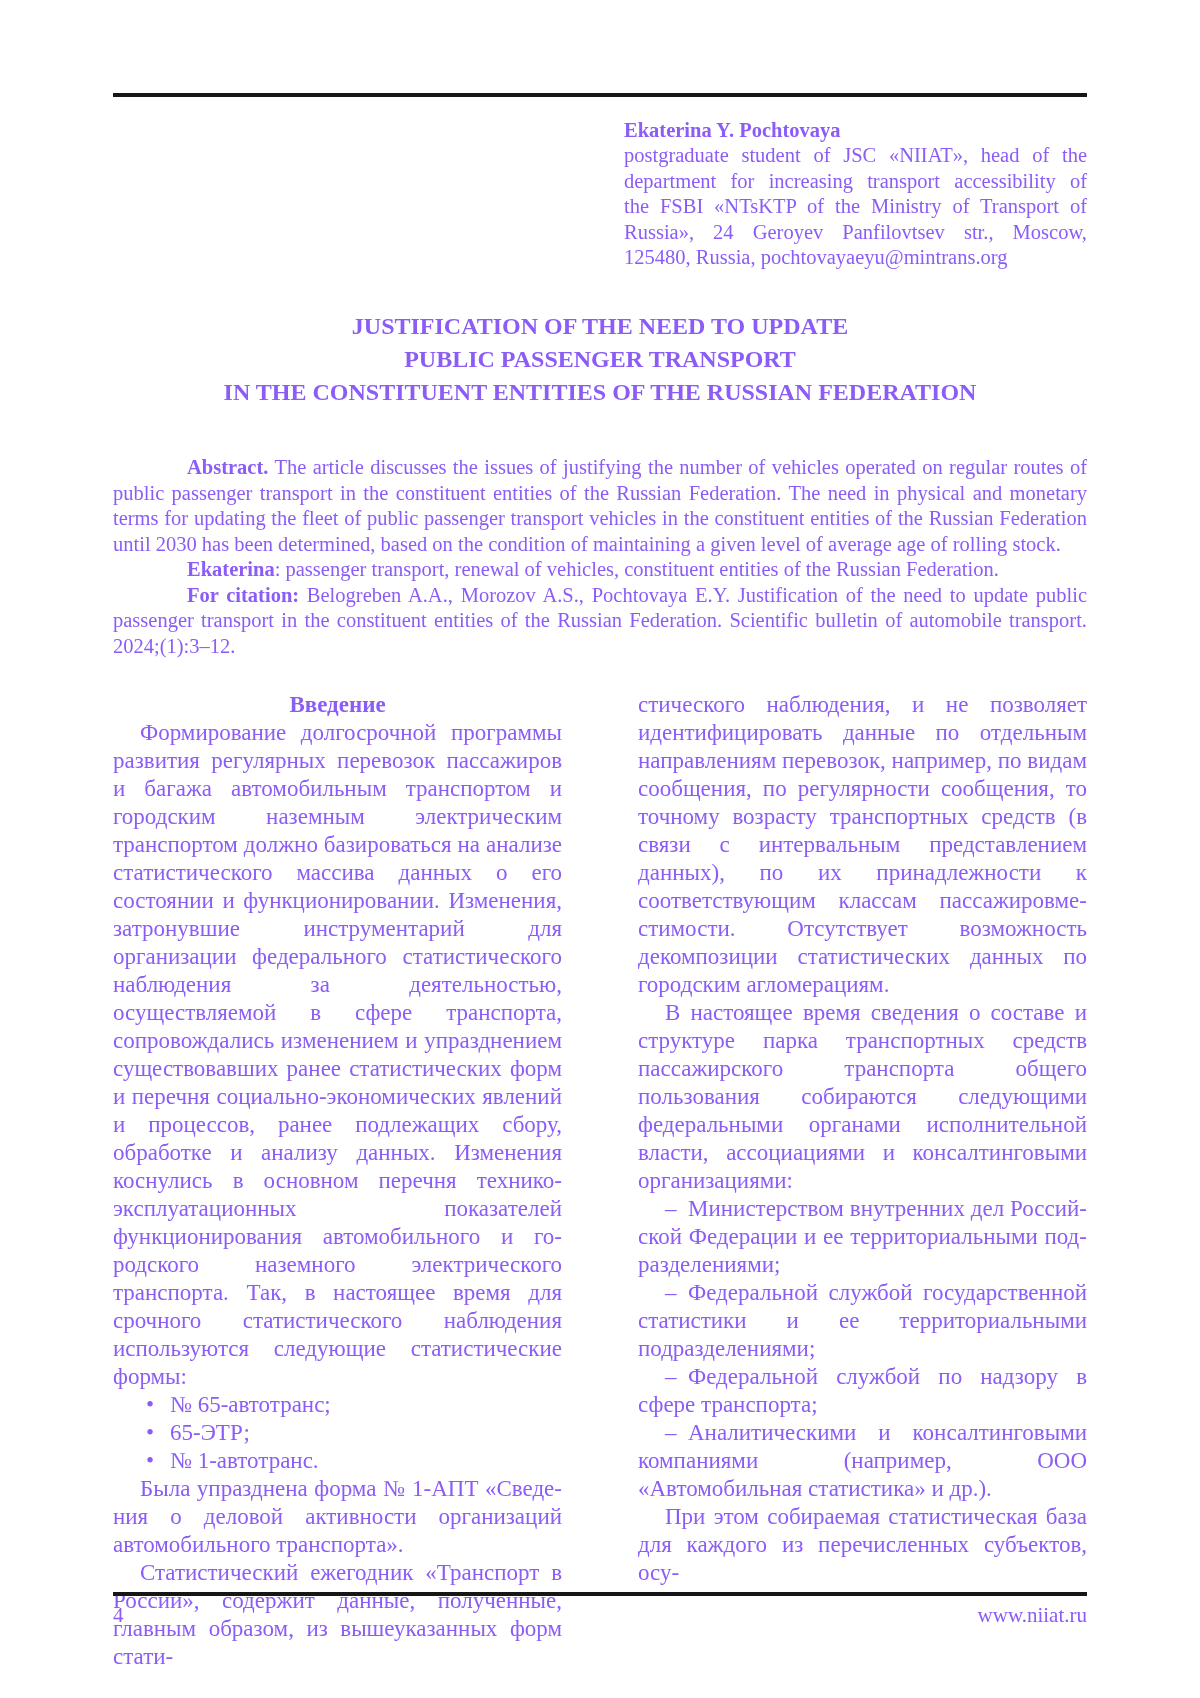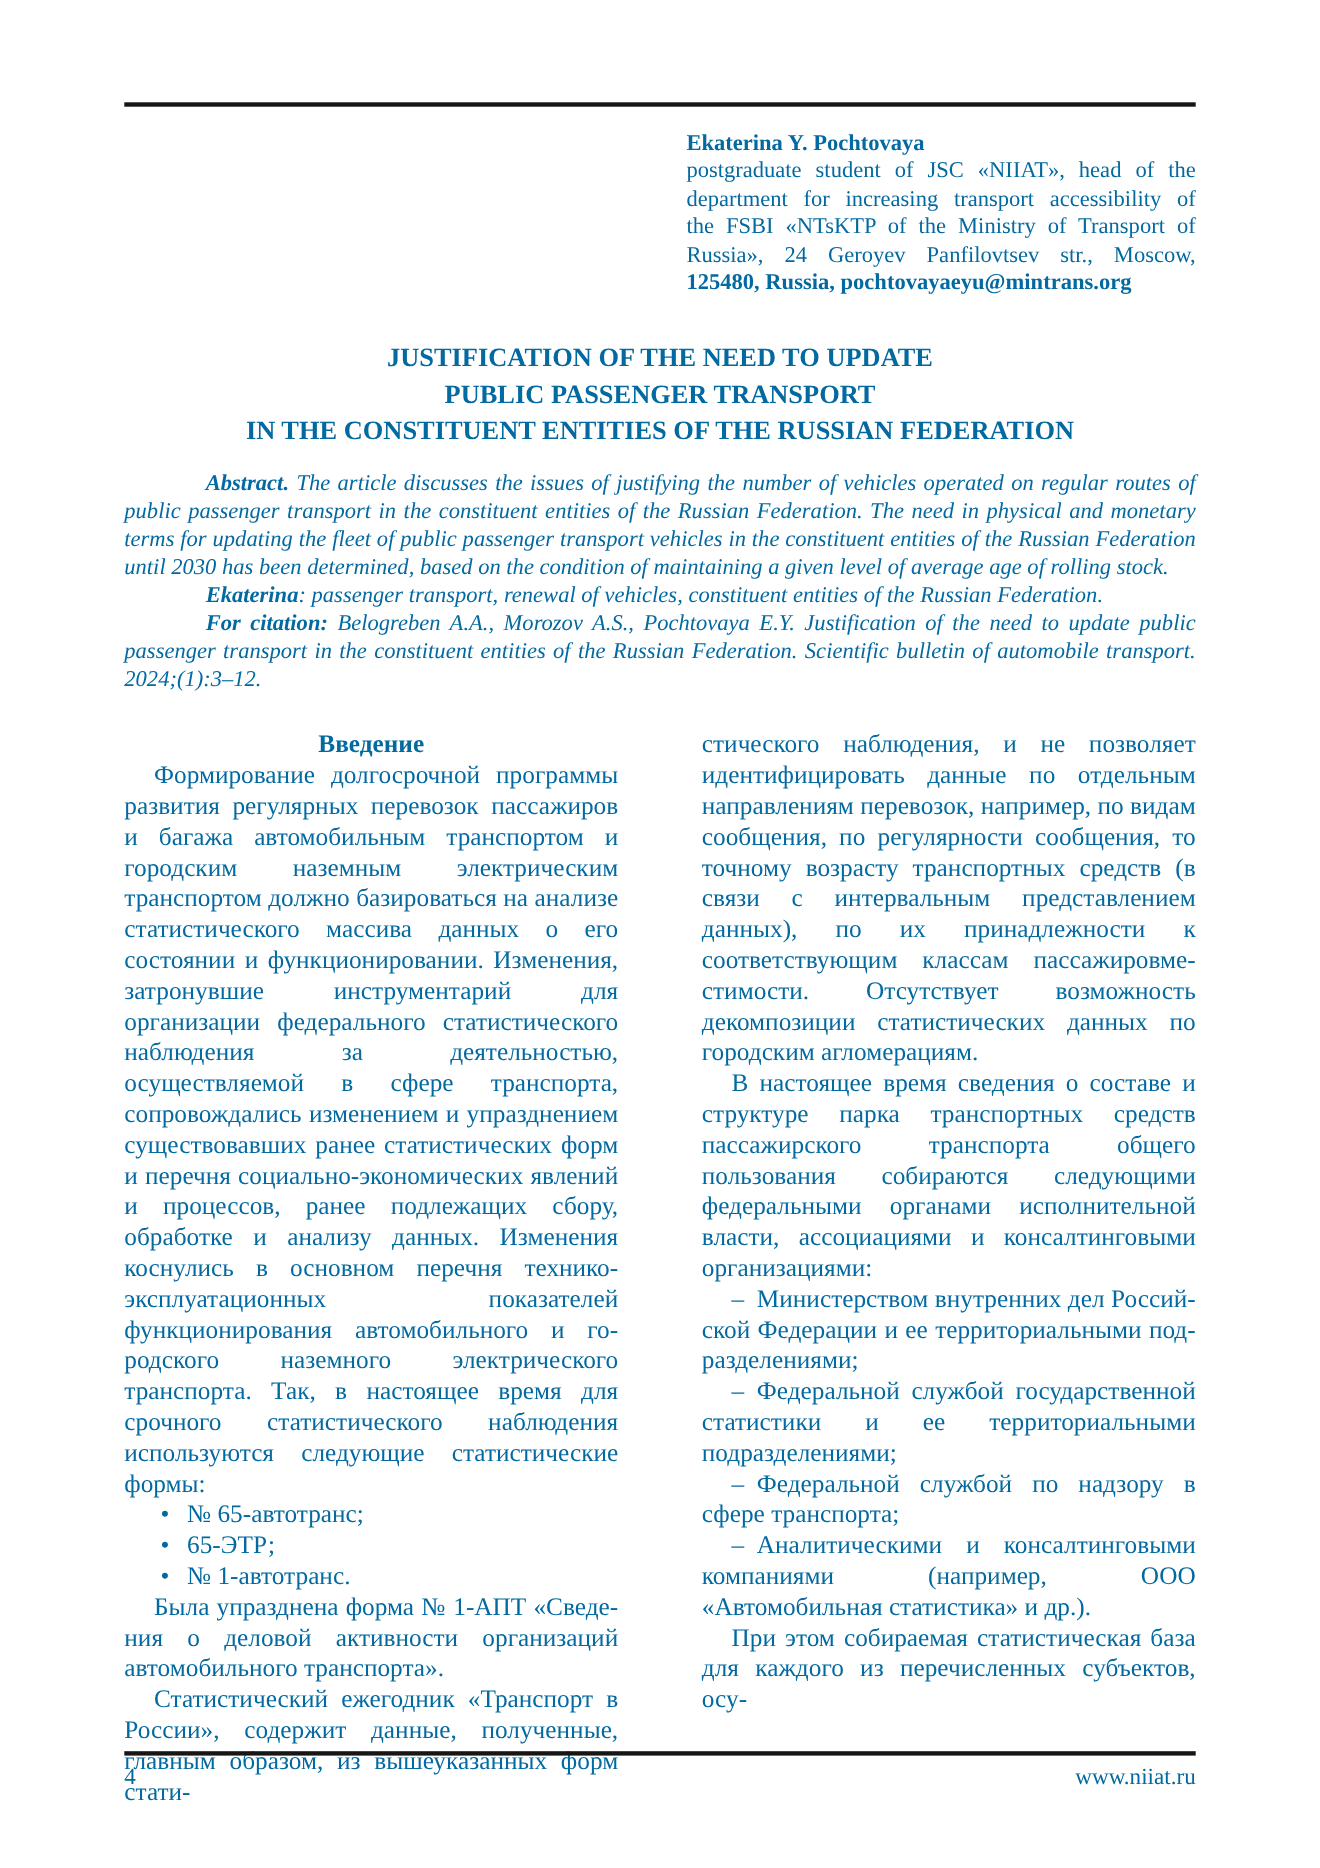--- a/index.html
+++ b/index.html
@@ -1,27 +1,27 @@
 <!DOCTYPE html>
 <html lang="en"><head>
 <meta charset="utf-8">
 <style>
   html,body{margin:0;padding:0;background:#ffffff;}
   .page{
     width:1200px;height:1698px;box-sizing:border-box;padding:0 113px;
-    position:relative;background:#ffffff;color:#0369a1;
+    position:relative;background:#ffffff;color:#8b5cf6;
     font-family:"Liberation Serif",serif;overflow:hidden;
   }
   .top-rule{margin-top:93px;height:4px;background:#161616;}
   .author-block{width:463px;margin-left:auto;margin-top:21px;font-size:20.5px;line-height:25.4px;}
   .author-name{font-weight:bold;}
   .a-line{text-align:justify;text-align-last:justify;}
-  .a-line:last-child{text-align-last:left;font-weight:bold;}
+  .a-line:last-child{text-align-last:left;}
   .title-block{margin-top:40px;font-size:24px;line-height:33px;font-weight:bold;text-align:center;}
-  .front{font-style:italic;font-size:20.5px;line-height:25.5px;text-align:justify;margin-top:18px;}
+  .front{font-size:20.5px;line-height:25.5px;text-align:justify;margin-top:46px;}
   .front p{margin:0;text-indent:74px;}
   .lead{font-weight:bold;}
   .columns{display:flex;gap:76px;margin-top:32px;font-size:23px;line-height:28px;justify-content:center;}
   .col{width:457px;text-align:justify;hyphens:manual;-webkit-hyphens:manual;}
   .col-heading{text-align:center;font-weight:bold;}
   .para{text-indent:27px;}
   .para.noindent{text-indent:0;}
   .bullet-item{position:relative;padding-left:57px;}
   .b-marker{position:absolute;left:33px;top:0;}
   .footer-rule{position:absolute;left:113px;right:113px;top:1592px;height:4px;background:#161616;}

